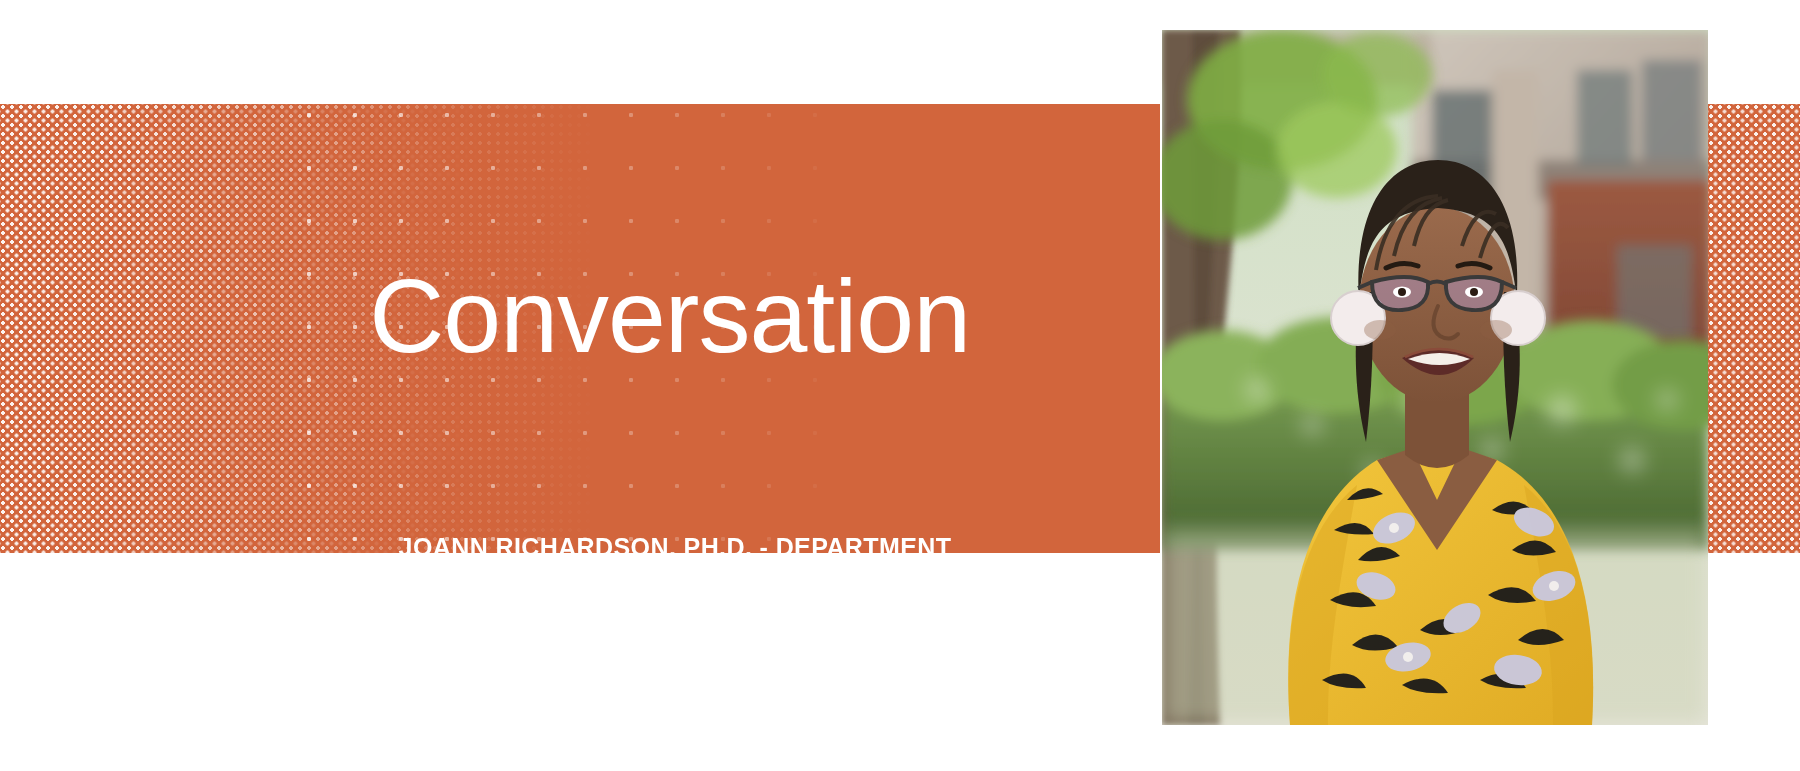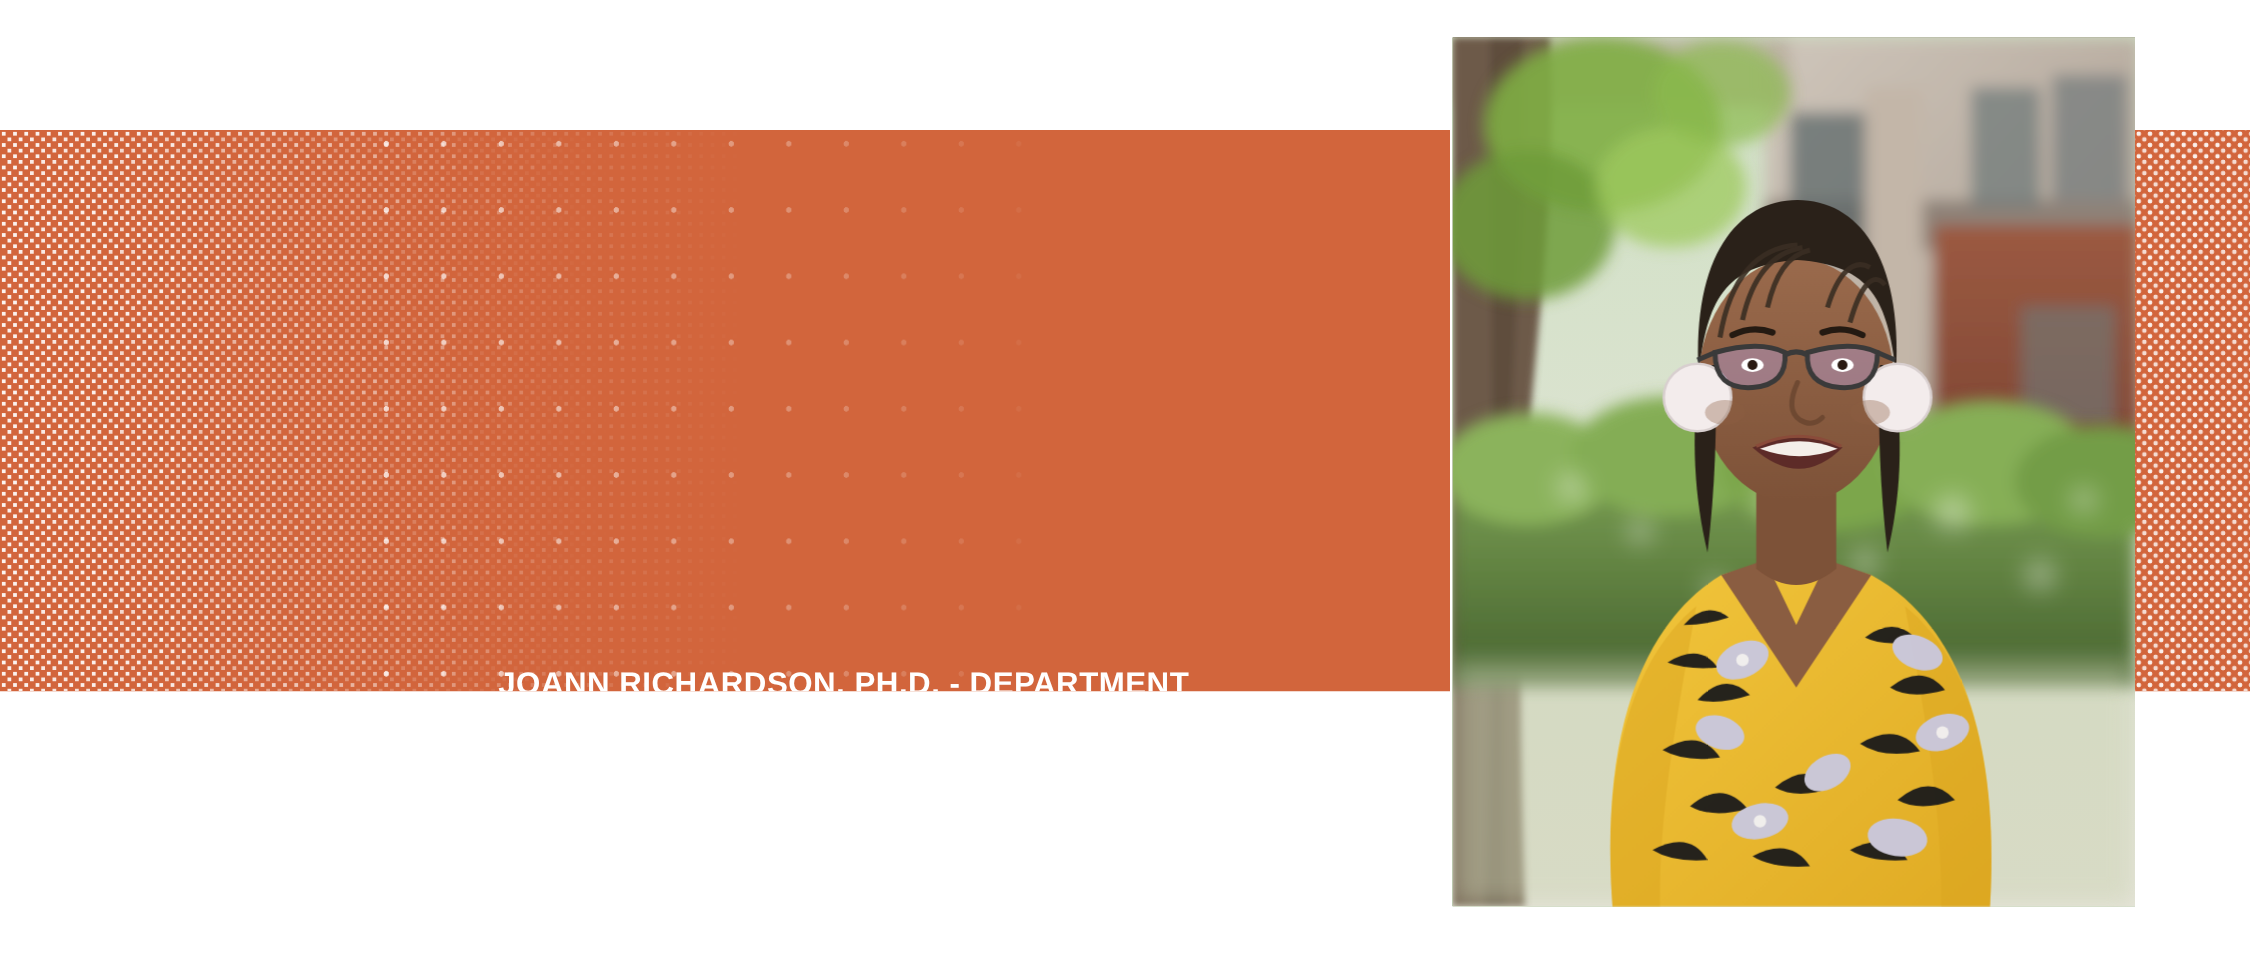--- a/index.html
+++ b/index.html
@@ -135,20 +135,21 @@
 <body>
 
 <div id="banner">
 
   <div class="band">
     <div class="dots-left"></div>
     <div class="dots-left b"></div>
     <div class="dots-sparse"></div>
 
     <div class="headline">
+      <span class="l1">Conversation</span>
     </div>
 
     <div class="subtitle">
       <span class="s1">JOANN RICHARDSON, PH.D. - DEPARTMENT OF</span>
 
     </div>
   </div>
 
   <div class="edge-strip">
     <div class="sdots"></div>

